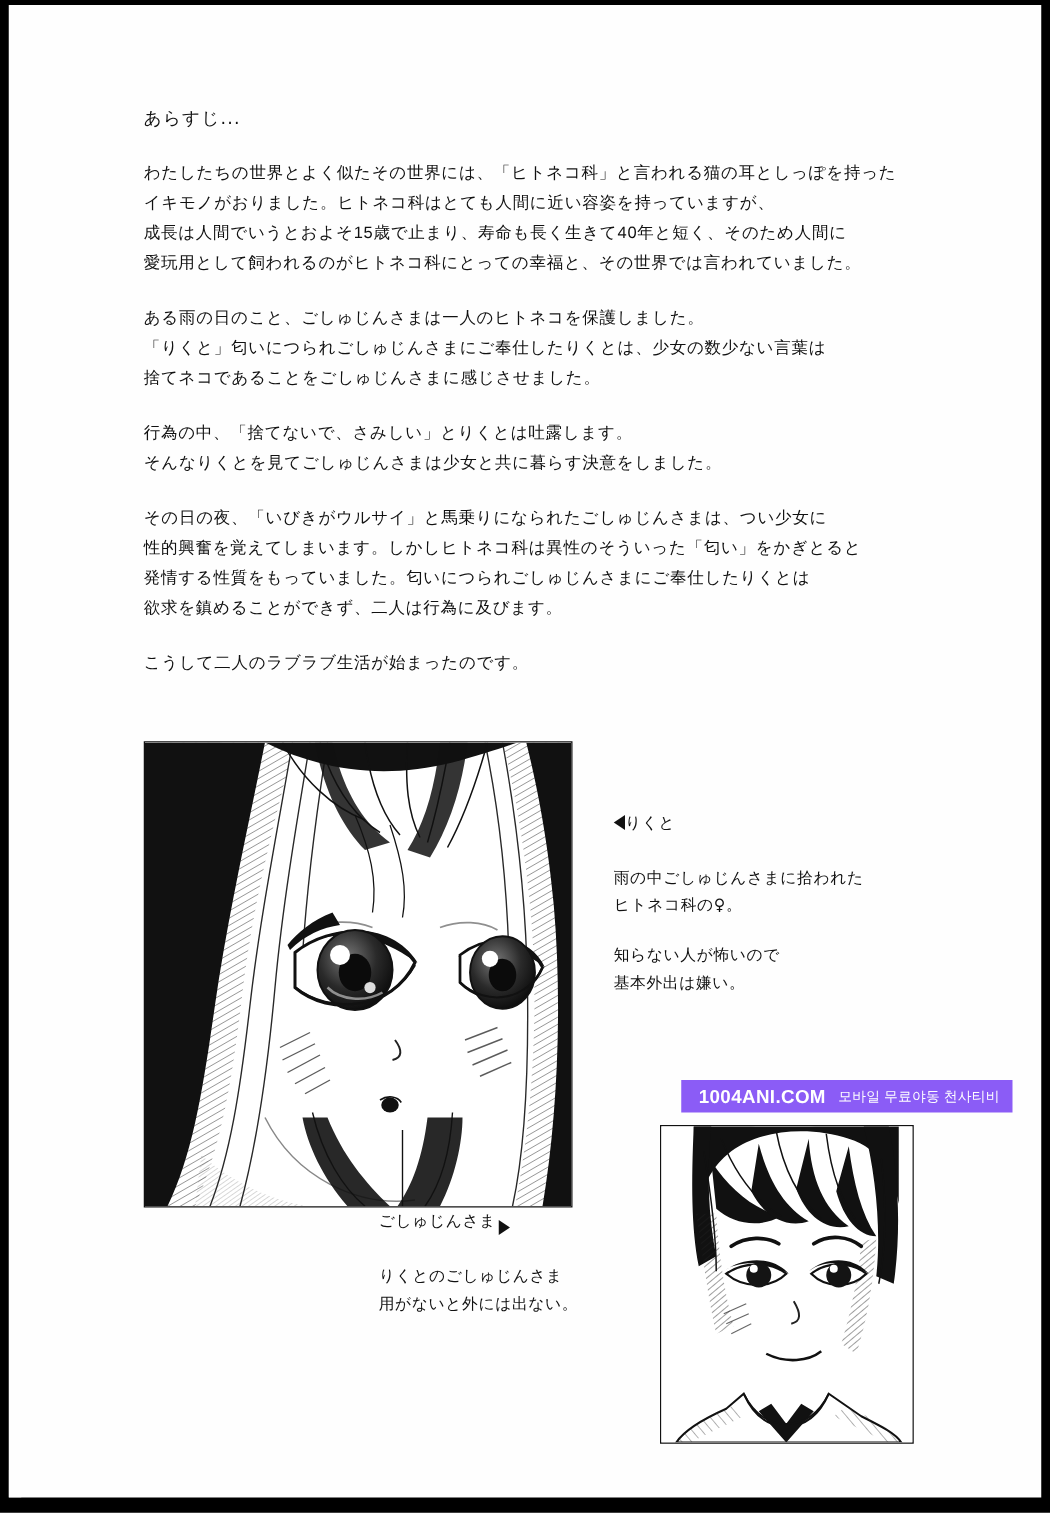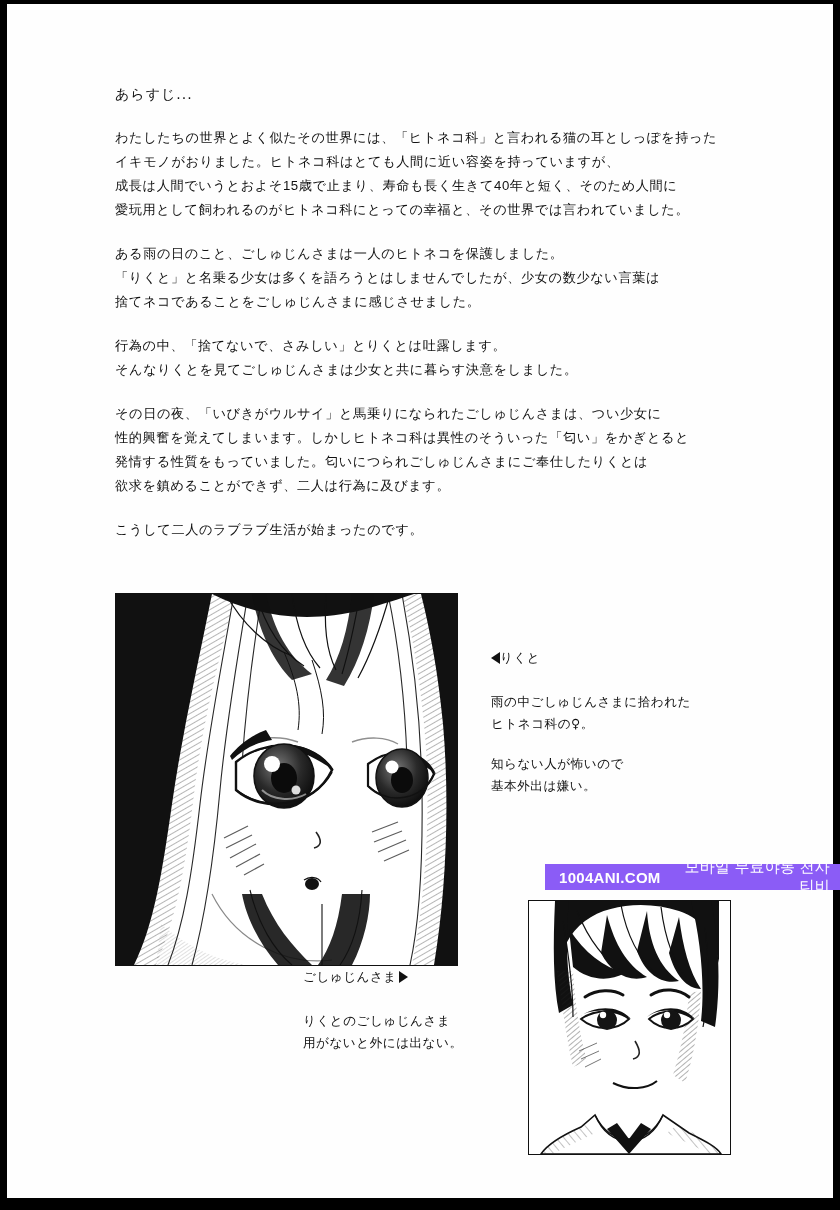--- a/index.html
+++ b/index.html
@@ -109,21 +109,21 @@
     left: 296px;
     top: 962px;
     width: 230px;
     color: #111;
     font-size: 12.6px;
     line-height: 22px;
     letter-spacing: 0.5px;
   }
   .caption-master .name-row {
     display: flex;
-    align-items: center;
+    align-items: flex-end;
     gap: 2px;
     margin-bottom: 22px;
   }
   .caption-master .tri-right {
     width: 0; height: 0;
     border-top: 6px solid transparent;
     border-bottom: 6px solid transparent;
     border-left: 9px solid #111;
   }
   .caption-master .block { margin-bottom: 18px; }
@@ -143,24 +143,23 @@
   }
   .wm-main {
     color: #ffffff;
     font-size: 15px;
     font-weight: bold;
     letter-spacing: 0.3px;
     font-family: "Liberation Sans", sans-serif;
   }
   .wm-sub {
     color: #ffffff;
-    font-size: 15px;
+    font-size: 11px;
     letter-spacing: 0.2px;
-    font-family: Liberation Sans, sans-serif;
-    text-align: right;
+    font-family: Liberation Serif, serif;
   }
   .corner-mark {
     position: absolute;
     left: 0;
     bottom: 0;
     width: 10px;
     height: 22px;
     background: #fefefe;
   }
 </style>
@@ -171,21 +170,21 @@
   <div class="sheet">
 
     <div class="synopsis-heading">あらすじ...</div>
 
     <div class="body-text">
       <p style="white-space:pre-line">わたしたちの世界とよく似たその世界には、「ヒトネコ科」と言われる猫の耳としっぽを持った
 イキモノがおりました。ヒトネコ科はとても人間に近い容姿を持っていますが、
 成長は人間でいうとおよそ15歳で止まり、寿命も長く生きて40年と短く、そのため人間に
 愛玩用として飼われるのがヒトネコ科にとっての幸福と、その世界では言われていました。</p>
       <p style="white-space:pre-line">ある雨の日のこと、ごしゅじんさまは一人のヒトネコを保護しました。
-「りくと」と名乗る少女は多くを語ろうとはしませんでしたが、少女の数少ない言葉は
+「りくと」匂いにつられごしゅじんさまにご奉仕したりくとは、少女の数少ない言葉は
 捨てネコであることをごしゅじんさまに感じさせました。</p>
       <p style="white-space:pre-line">行為の中、「捨てないで、さみしい」とりくとは吐露します。
 そんなりくとを見てごしゅじんさまは少女と共に暮らす決意をしました。</p>
       <p style="white-space:pre-line">その日の夜、「いびきがウルサイ」と馬乗りになられたごしゅじんさまは、つい少女に
 性的興奮を覚えてしまいます。しかしヒトネコ科は異性のそういった「匂い」をかぎとると
 発情する性質をもっていました。匂いにつられごしゅじんさまにご奉仕したりくとは
 欲求を鎮めることができず、二人は行為に及びます。</p>
       <p style="white-space:pre-line">こうして二人のラブラブ生活が始まったのです。</p>
     </div>
 

